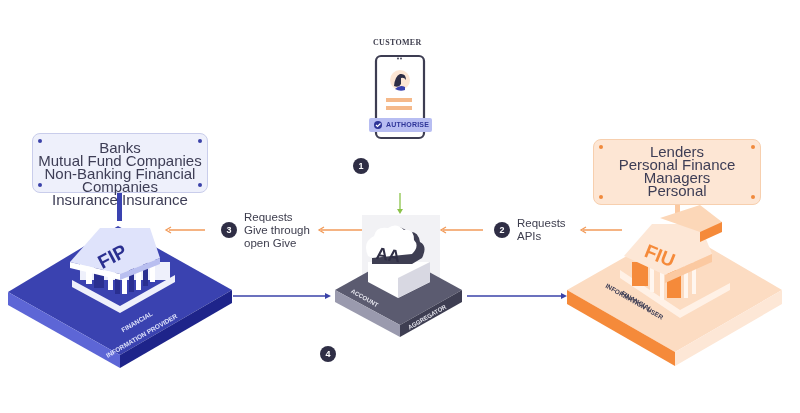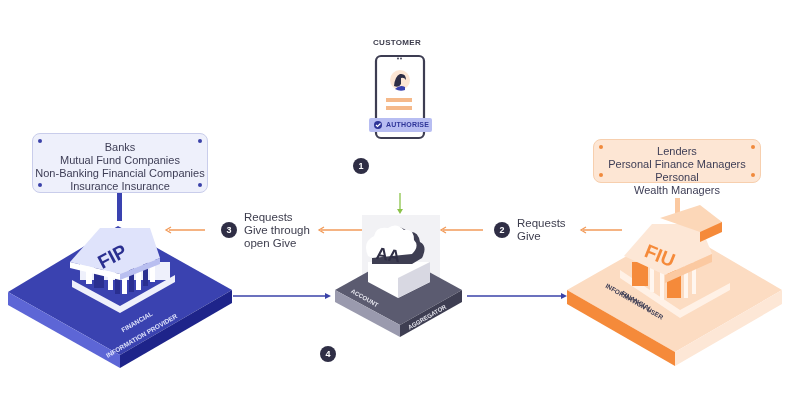--- a/index.html
+++ b/index.html
@@ -1,27 +1,27 @@
 <!DOCTYPE html>
 <html><head>
 <meta charset="utf-8">
 <style>
   html, body { margin:0; padding:0; background:#ffffff; }
   body { width:800px; height:413px; position:relative; overflow:hidden; font-family:"Liberation Sans", sans-serif; color:#3b3b4a; }
   .abs { position:absolute; }
   svg.full { position:absolute; left:0; top:0; }
-  .info-box { position:absolute; border-radius:8px; text-align:center; font-size:11px; line-height:13px; color:#3d3d55; box-sizing:border-box; }
+  .info-box { position:absolute; border-radius:8px; text-align:center; font-size:15px; line-height:13px; color:#3d3d55; box-sizing:border-box; }
   .info-box .dot { position:absolute; width:4px; height:4px; border-radius:50%; }
   .fip-box { left:32px; top:133px; width:176px; height:60px; background:#eef0fb; border:1px solid #c9cdeb; padding-top:7px; }
   .fip-box .dot { background:#3a42a8; }
-  .fiu-box { left:593px; top:139px; width:168px; height:44px; background:#fde6d4; border:1px solid #f7cfae; padding-top:5px; }
+  .fiu-box { left:593px; top:139px; width:168px; height:66px; background:#fde6d4; border:1px solid #f7cfae; padding-top:5px; }
   .fiu-box .dot { background:#f08a3c; }
   .step { position:absolute; display:flex; align-items:flex-start; font-size:11.5px; line-height:13px; color:#3d3d4d; }
   .badge { width:16px; height:16px; border-radius:50%; background:#2f2e45; color:#fff; font-size:9px; font-weight:bold; display:flex; align-items:center; justify-content:center; margin-right:7px; flex-shrink:0; }
-  .customer-label { position:absolute; left:373px; top:38px; font-size:8px; font-weight:bold; letter-spacing:0.3px; color:#3d3d4d; }
+  .customer-label { position:absolute; left:373px; top:38px; font-size:8px; font-weight:bold; letter-spacing:0.3px; color:#3d3d4d;font-family:Liberation Serif, serif; }
 </style>
 </head>
 <body>
 
 <div class="customer-label">CUSTOMER</div>
 
 <svg class="full" width="800" height="413">
 
   <g>
     <rect x="376" y="56" width="48" height="82" rx="5" fill="#ffffff" stroke="#3d3d52" stroke-width="2.2"></rect>
@@ -142,32 +142,31 @@
 </div>
 
 <div class="info-box fiu-box">
   <span class="dot" style="left:5px;top:5px;"></span>
   <span class="dot" style="right:5px;top:5px;"></span>
   <span class="dot" style="left:5px;bottom:5px;"></span>
   <span class="dot" style="right:5px;bottom:5px;"></span>
   <div>Lenders</div>
   <div>Personal Finance Managers</div>
   <div>Personal</div>
-  <div>Wealth Managers</div>
 </div>
 
 <div class="step" style="left:353px;top:155px;">
   <span class="badge" style="margin-top:3px;">1</span>
 </div>
 
 <div class="step" style="left:494px;top:217px;">
   <span class="badge" style="margin-top:5px;">2</span>
   <div>
     <div>Requests</div>
-    <div>Give</div>
+    <div>APIs</div>
   </div>
 </div>
 
 <div class="step" style="left:221px;top:211px;">
   <span class="badge" style="margin-top:11px;">3</span>
   <div>
     <div>Requests</div>
     <div>Give through</div>
     <div>open Give</div>
   </div>

